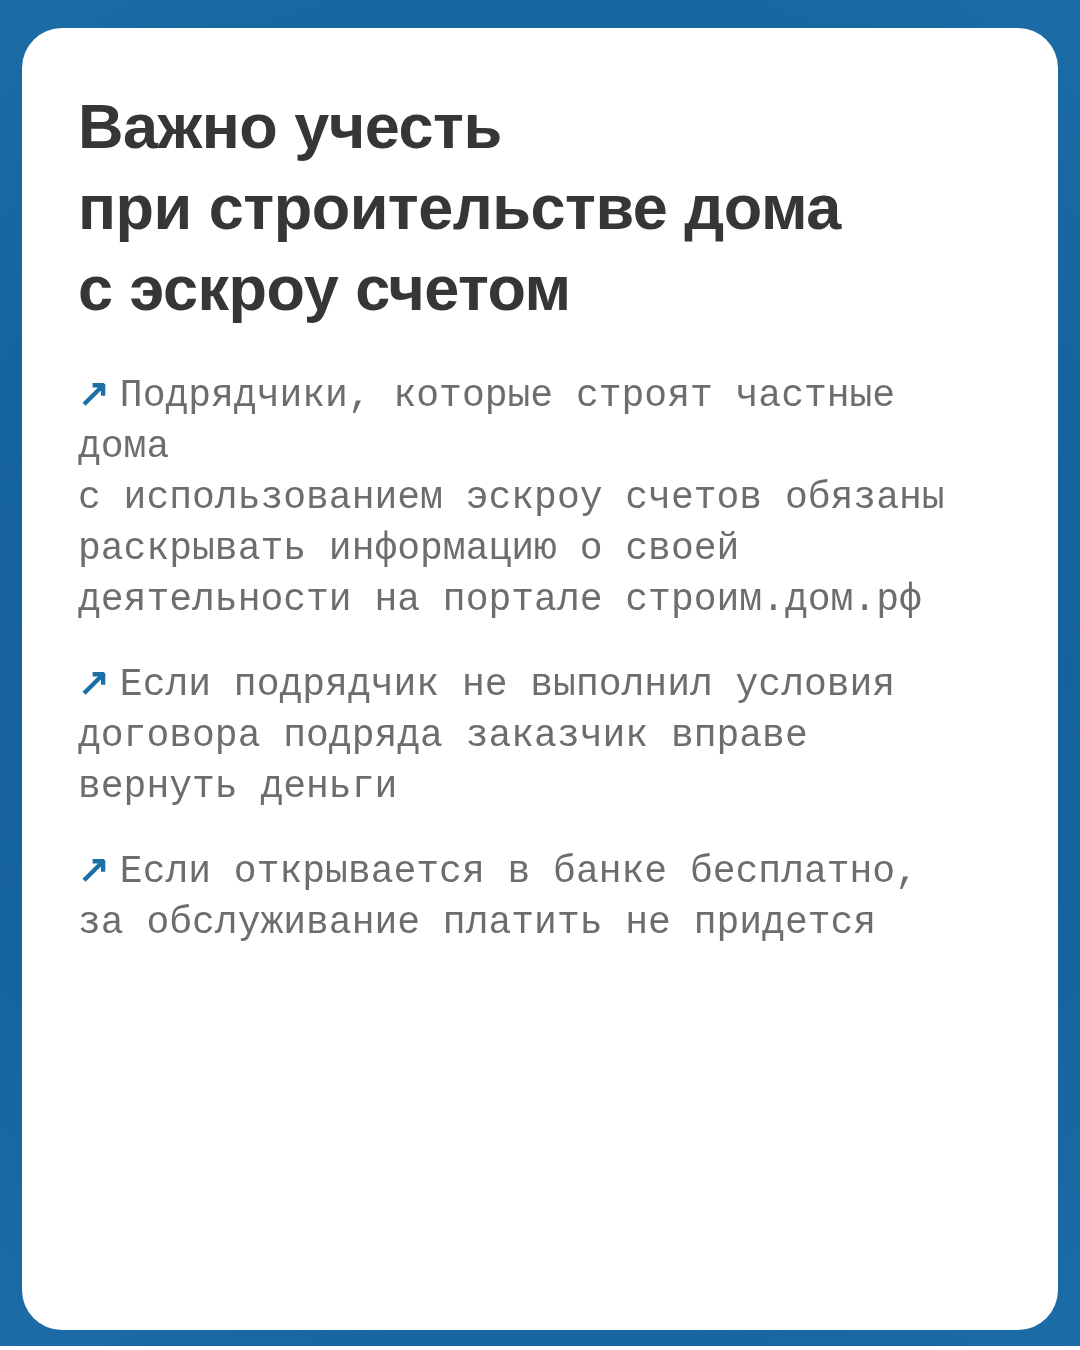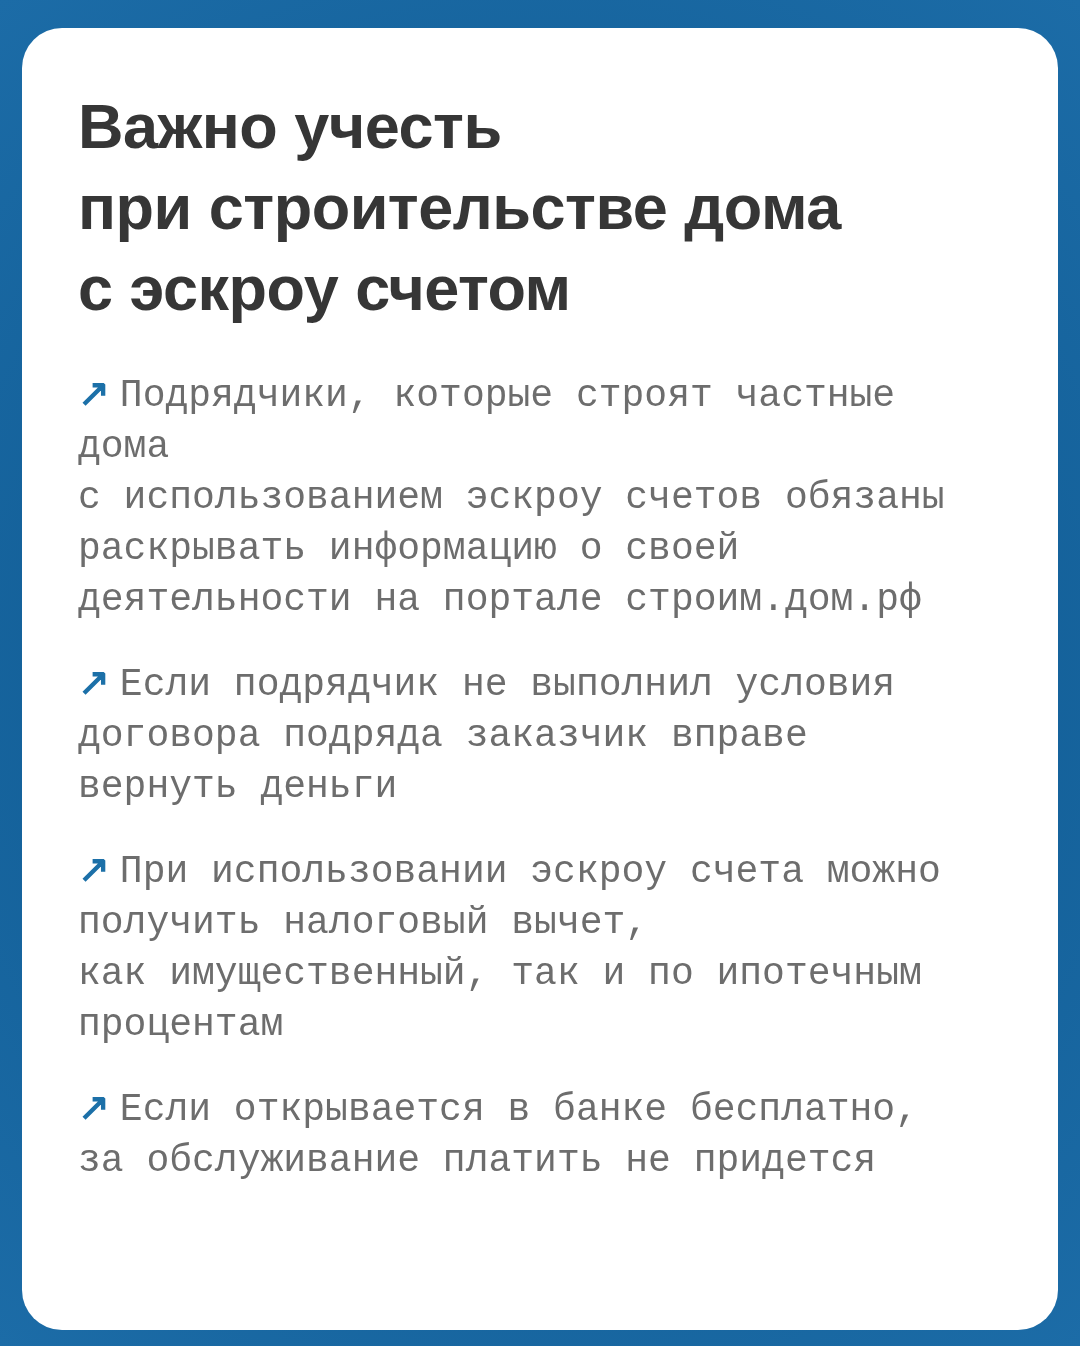--- a/index.html
+++ b/index.html
@@ -67,23 +67,19 @@
       <p class="bullet"><span class="arrow">↗</span><span class="bullet-text">Подрядчики, которые строят частные дома
 с использованием эскроу счетов обязаны
 раскрывать информацию о своей
 деятельности на портале строим.дом.рф</span></p>
 
 
       <p class="bullet"><span class="arrow">↗</span><span class="bullet-text">Если подрядчик не выполнил условия
 договора подряда заказчик вправе
 вернуть деньги</span></p>
 
-      <p class="bullet"><span class="arrow">↗</span><span class="bullet-text">При использовании эскроу счета можно
-получить налоговый вычет,
-как имущественный, так и по ипотечным
-процентам</span></p>
 
       <p class="bullet"><span class="arrow">↗</span><span class="bullet-text">Если открывается в банке бесплатно,
 за обслуживание платить не придется</span></p>
 
     </div>
   </div>
 </div>
 
 </body></html>

